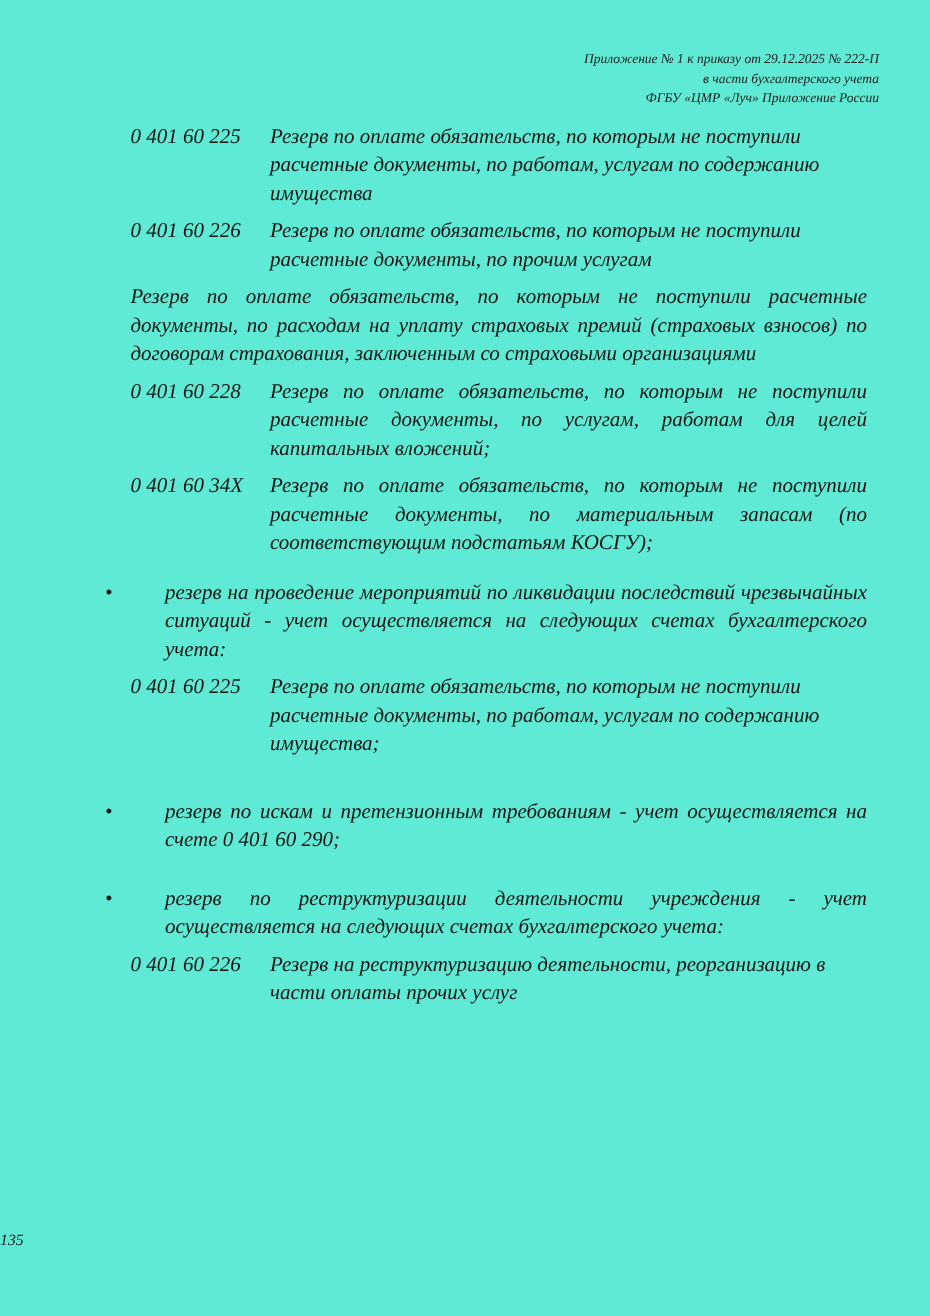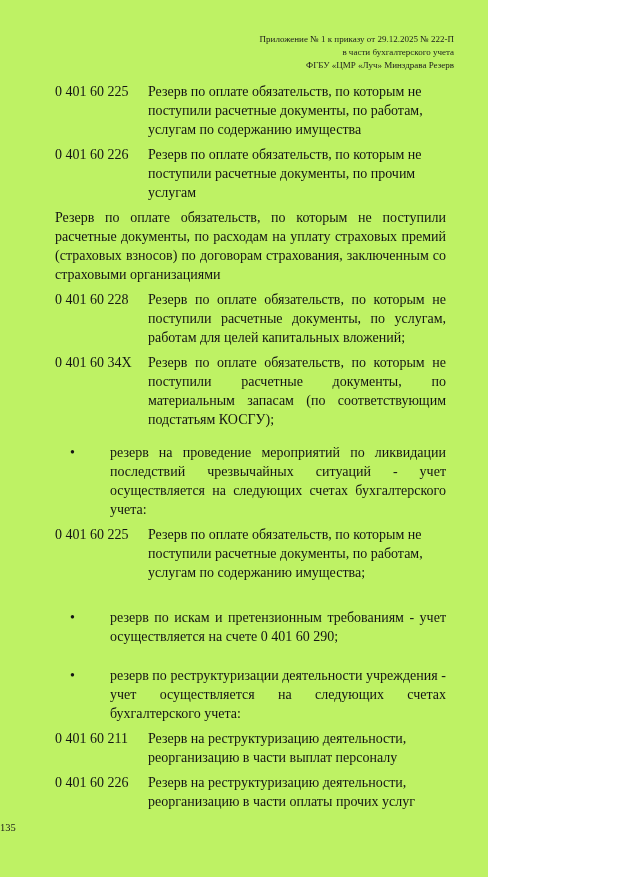--- a/index.html
+++ b/index.html
@@ -2,42 +2,43 @@
 <html lang="ru"><head>
 <meta charset="utf-8">
 <style>
   html, body {
     margin: 0;
     padding: 0;
     background: #ffffff;
   }
   .page {
     position: relative;
-    width: 488px;
+    width: 620px;
     height: 877px;
-    background: #bef264;
+    background: #5eead4;
     font-family: "Liberation Serif", "DejaVu Serif", serif;
     color: #141414;
     font-size: 14px;
     overflow: hidden;
+    font-style: italic;
   }
   .doc-header {
     padding-top: 33px;
     padding-right: 34px;
     text-align: right;
     font-size: 9px;
     line-height: 13px;
     color: #1b1b1b;
   }
   .doc-body {
     margin-top: 10px;
   }
   .entry {
     display: flex;
-    margin: 0 42px 6px 55px;
+    margin: 0 42px 6px 87px;
     line-height: 19px;
   }
   .entry .code {
     flex: 0 0 93px;
     width: 93px;
     white-space: nowrap;
   }
   .entry .desc {
     flex: 1;
     text-align: left;
@@ -78,21 +79,21 @@
   }
 </style>
 </head>
 <body>
 
 <div class="page">
 
   <div class="doc-header">
     <div>Приложение № 1 к приказу от 29.12.2025 № 222-П</div>
     <div>в части бухгалтерского учета</div>
-    <div>ФГБУ «ЦМР «Луч» Минздрава Резерв</div>
+    <div>ФГБУ «ЦМР «Луч» Приложение России</div>
   </div>
 
   <div class="doc-body">
 
     <div class="entry">
       <span class="code">0 401 60 225</span>
       <span class="desc">Резерв по оплате обязательств, по которым не поступили расчетные документы, по работам, услугам по содержанию имущества</span>
     </div>
     <div class="entry">
       <span class="code">0 401 60 226</span>
@@ -124,24 +125,20 @@
       <span class="marker">•</span>
       <span class="btext">резерв по искам и претензионным требованиям - учет осуществляется на счете 0 401 60 290;</span>
     </div>
 
     <div class="bullet gap-md">
       <span class="marker">•</span>
       <span class="btext">резерв по реструктуризации деятельности учреждения - учет осуществляется на следующих счетах бухгалтерского учета:</span>
     </div>
 
     <div class="entry">
-      <span class="code">0 401 60 211</span>
-      <span class="desc">Резерв на реструктуризацию деятельности, реорганизацию в части выплат персоналу</span>
-    </div>
-    <div class="entry">
       <span class="code">0 401 60 226</span>
       <span class="desc">Резерв на реструктуризацию деятельности, реорганизацию в части оплаты прочих услуг</span>
     </div>
 
   </div>
 
   <div class="doc-footer">135</div>
 
 </div>
 

